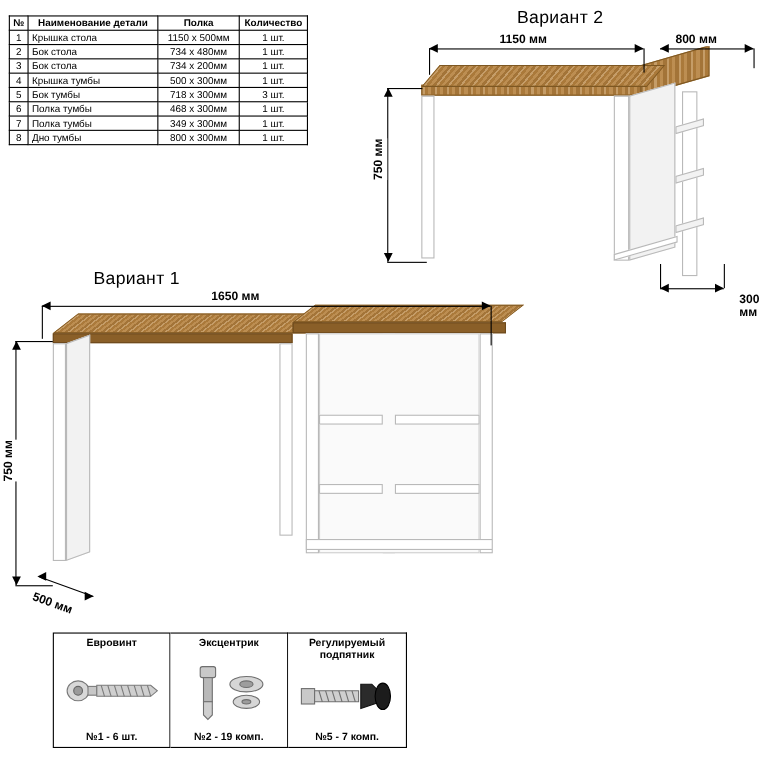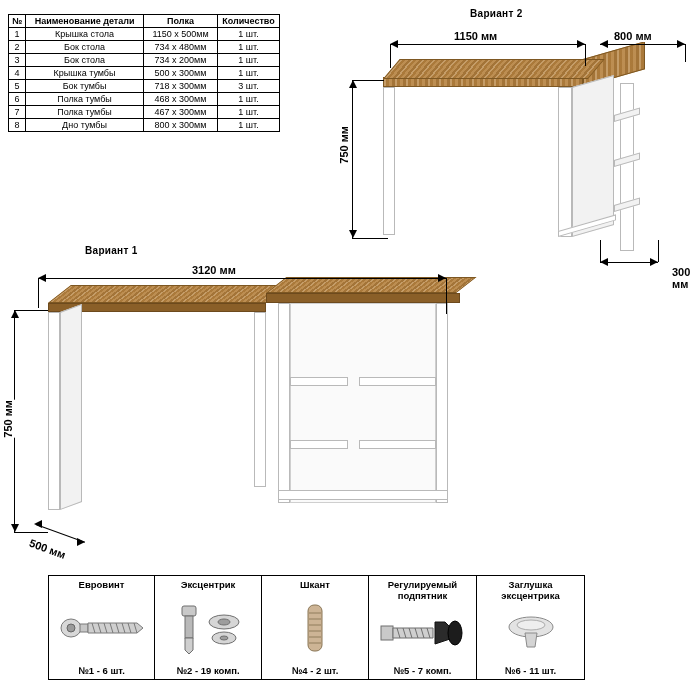--- a/index.html
+++ b/index.html
@@ -18,26 +18,26 @@
   #parts-table td,#parts-table th{
     border:1px solid #000;
     font-size:9px;
     padding:1px 3px;
     height:13px;
     box-sizing:border-box;
     background:#fff;
   }
   #parts-table th{font-weight:bold;text-align:center;}
   #parts-table td.num{text-align:center;width:16px;}
-  #parts-table td.name{width:118px;text-align:center;margin-left:24px;}
+  #parts-table td.name{width:118px;text-align:left;margin-left:24px;}
   #parts-table td.size{width:74px;text-align:center;}
   #parts-table td.qty{width:62px;text-align:center;}
 
   
-  .heading{font-weight:bold;font-size:10px;letter-spacing:.3px;}
+  .heading{font-weight:normal;font-size:16px;letter-spacing:.3px;}
   #variant2-title{left:470px;top:8px;}
   #variant1-title{left:85px;top:245px;}
 
   
   .panel{background:#ffffff;border:1px solid #b9b9b9;box-sizing:border-box;}
   .panel-sh{background:#f2f2f2;border:1px solid #b9b9b9;box-sizing:border-box;}
   .wood{
     background:#b5813e;
     background-image:repeating-linear-gradient(90deg,
        rgba(255,255,255,.22) 0 2px, rgba(0,0,0,.06) 2px 5px,
@@ -125,21 +125,21 @@
     </tr>
     <tr>
       <td class="num">6</td>
       <td class="name">Полка тумбы</td>
       <td class="size">468 x 300мм</td>
       <td class="qty">1 шт.</td>
     </tr>
     <tr>
       <td class="num">7</td>
       <td class="name">Полка тумбы</td>
-      <td class="size">467 x 300мм</td>
+      <td class="size">349 x 300мм</td>
       <td class="qty">1 шт.</td>
     </tr>
     <tr>
       <td class="num">8</td>
       <td class="name">Дно тумбы</td>
       <td class="size">800 x 300мм</td>
       <td class="qty">1 шт.</td>
     </tr>
   </tbody>
 </table>
@@ -223,21 +223,21 @@
   <div class="panel abs" style="left:329px;top:155px;width:77px;height:9px;"></div>
 
   <div class="panel abs" style="left:248px;top:205px;width:170px;height:10px;"></div>
 </div>
 
 <div class="abs dimline dh" style="left:38px;top:278px;width:408px;"></div>
 <div class="abs arrowL" style="left:38px;top:274px;"></div>
 <div class="abs arrowR" style="left:438px;top:274px;"></div>
 <div class="abs dimline dv ext" style="left:38px;top:278px;height:30px;"></div>
 <div class="abs dimline dv ext" style="left:446px;top:278px;height:36px;"></div>
-<div class="abs dimlabel" style="left:190px;top:264px;">3120 мм</div>
+<div class="abs dimlabel" style="left:190px;top:264px;">1650 мм</div>
 
 <div class="abs dimline dv" style="left:14px;top:310px;width:1px;height:222px;"></div>
 <div class="abs arrowU" style="left:11px;top:310px;"></div>
 <div class="abs arrowD" style="left:11px;top:524px;"></div>
 <div class="abs dimline dh ext" style="left:14px;top:310px;width:34px;height:1px;"></div>
 <div class="abs dimline dh ext" style="left:14px;top:532px;width:34px;height:1px;"></div>
 <div class="abs dimlabel vert" style="left:0px;top:400px;">750 мм</div>
 
 <div class="abs dimline dh" style="left:36px;top:524px;width:52px;transform:rotate(20deg);transform-origin:left center;"></div>
 <div class="abs arrowL" style="left:34px;top:520px;"></div>
@@ -286,37 +286,20 @@
         <ellipse cx="60" cy="22" rx="15" ry="7" fill="#d6d6d6" stroke="#6f6f6f" stroke-width="1"></ellipse>
         <ellipse cx="60" cy="22" rx="6" ry="3" fill="#9d9d9d" stroke="#6f6f6f" stroke-width="1"></ellipse>
         <ellipse cx="60" cy="38" rx="12" ry="6" fill="#d6d6d6" stroke="#6f6f6f" stroke-width="1"></ellipse>
         <ellipse cx="60" cy="38" rx="4" ry="2" fill="#9d9d9d" stroke="#6f6f6f" stroke-width="1"></ellipse>
       </svg>
     </div>
     <div class="hw-qty">№2 - 19 комп.</div>
   </div>
 
 
-  <div class="hw-cell" style="width:107px;height:105px;border-left:none;">
-    <div class="hw-title">Шкант</div>
-    <div class="hw-art">
-      <svg width="26" height="54" viewBox="0 0 26 54">
-        <rect x="6" y="4" width="14" height="46" rx="6" fill="#cdb495" stroke="#8a7656" stroke-width="1"></rect>
-        <g stroke="#8a7656" stroke-width="0.9">
-          <line x1="7" y1="12" x2="19" y2="12"></line>
-            <line x1="7" y1="18" x2="19" y2="18"></line>
-          <line x1="7" y1="24" x2="19" y2="24"></line>
-            <line x1="7" y1="30" x2="19" y2="30"></line>
-          <line x1="7" y1="36" x2="19" y2="36"></line>
-            <line x1="7" y1="42" x2="19" y2="42"></line>
-        </g>
-      </svg>
-    </div>
-    <div class="hw-qty">№4 - 2 шт.</div>
-  </div>
 
   <div class="hw-cell" style="width:108px;height:105px;border-left:none;">
     <div class="hw-title">Регулируемый</div>
     <div class="hw-title">подпятник</div>
     <div class="hw-art">
       <svg width="92" height="34" viewBox="0 0 92 34">
         <rect x="4" y="10" width="12" height="14" fill="#c9c9c9" stroke="#6f6f6f" stroke-width="1"></rect>
         <path d="M16 12 L56 12 L56 22 L16 22 Z" fill="#cfcfcf" stroke="#6f6f6f" stroke-width="1"></path>
         <g stroke="#6f6f6f" stroke-width="1">
           <line x1="20" y1="12" x2="23" y2="22"></line>
@@ -326,25 +309,13 @@
           <line x1="44" y1="12" x2="47" y2="22"></line>
             <line x1="50" y1="12" x2="53" y2="22"></line>
         </g>
         <path d="M58 6 L68 6 L76 14 L76 22 L58 28 Z" fill="#2b2b2b" stroke="#111" stroke-width="1"></path>
         <ellipse cx="78" cy="17" rx="7" ry="12" fill="#1c1c1c" stroke="#000" stroke-width="1"></ellipse>
       </svg>
     </div>
     <div class="hw-qty">№5 - 7 комп.</div>
   </div>
 
-  <div class="hw-cell" style="width:108px;height:105px;border-left:none;">
-    <div class="hw-title">Заглушка</div>
-    <div class="hw-title">эксцентрика</div>
-    <div class="hw-art">
-      <svg width="62" height="40" viewBox="0 0 62 40">
-        <ellipse cx="31" cy="14" rx="22" ry="10" fill="#e3e3e3" stroke="#8a8a8a" stroke-width="1"></ellipse>
-        <path d="M25 20 L37 20 L35 34 L27 34 Z" fill="#d4d4d4" stroke="#8a8a8a" stroke-width="1"></path>
-        <ellipse cx="31" cy="12" rx="14" ry="5" fill="#eeeeee" stroke="#9a9a9a" stroke-width="0.8"></ellipse>
-      </svg>
-    </div>
-    <div class="hw-qty">№6 - 11 шт.</div>
-  </div>
 </div>
 
 </body></html>

